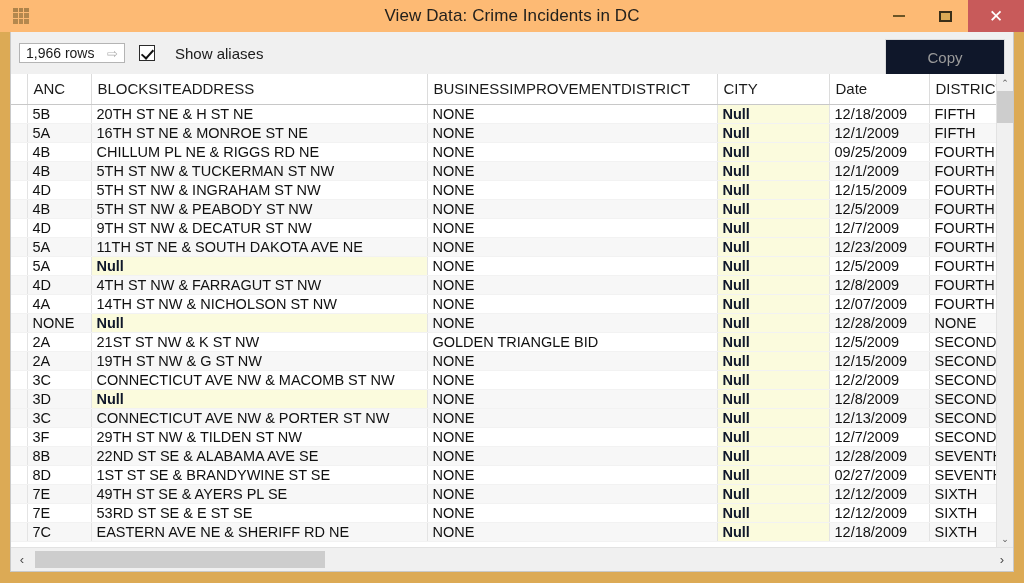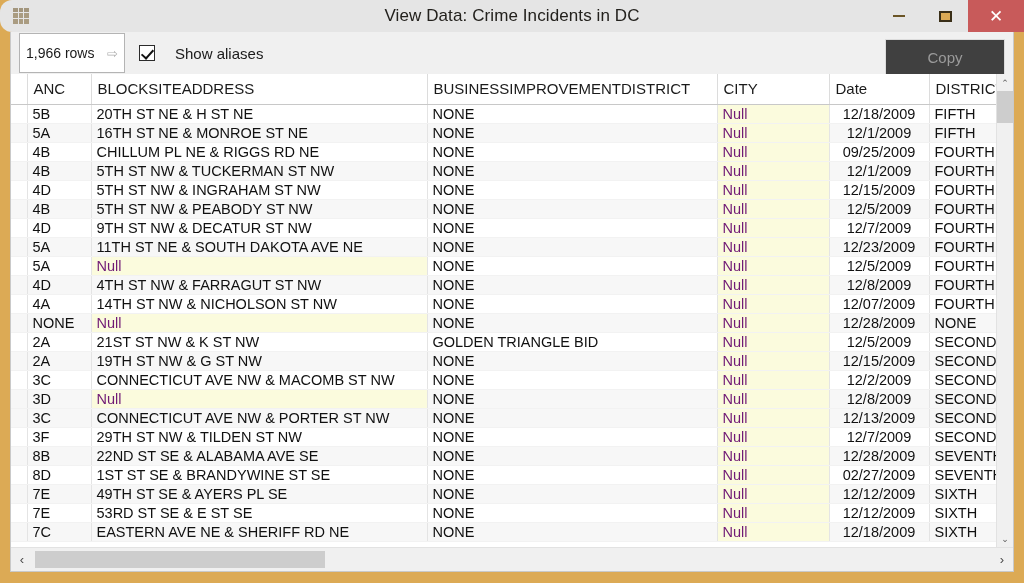--- a/index.html
+++ b/index.html
@@ -17,22 +17,21 @@
     background: #dcaa55;
     display: flex; flex-direction: column;
   }
 
   
   .titlebar {
     position: relative;
     height: 32px;
     flex: 0 0 32px;
     display: flex; align-items: center;
-    background: #e5e5e5;
-    border-radius: 12px;
+    background: #fdba74;
   }
   .app-icon {
     width: 16px; height: 16px;
     margin-left: 13px;
     display: grid;
     grid-template-columns: repeat(3, 1fr);
     grid-template-rows: 4px 1fr 1fr;
     gap: 1px;
     opacity: .55;
   }
@@ -65,21 +64,21 @@
     flex: 0 0 42px;
     margin: 0 10px;
     background: #f0f0f0;
     border-left: 1px solid #c9c9c9;
     border-right: 1px solid #c9c9c9;
     display: flex; align-items: center;
     padding: 0 8px;
     position: relative;
   }
   .rowcount {
-    height: 40px;
+    height: 20px;
     min-width: 106px;
     background: #fff;
     border: 1px solid #b4b4b4;
     display: flex; align-items: center;
     padding: 0 6px;
     font-size: 14px; color: #1a1a1a;
   }
   .rowcount .arrow { margin-left: auto; color: #b0b0b0; font-size: 13px; padding-left: 10px; }
   .alias-wrap { display: flex; align-items: center; margin-left: 14px; }
   .checkbox {
@@ -92,21 +91,21 @@
     content: "";
     position: absolute; left: 4px; top: 1px;
     width: 5px; height: 10px;
     border: solid #111; border-width: 0 2px 2px 0;
     transform: rotate(42deg);
   }
   .alias-label { margin-left: 20px; font-size: 15px; color: #1a1a1a; }
   .copy-btn {
     position: absolute; right: 8px; top: 7px;
     width: 120px; height: 36px;
-    background: #404040;
+    background: #0f172a;
     border: 1px solid #dcdcdc;
     color: #9b9b9b;
     font-size: 15px;
     display: flex; align-items: center; justify-content: center;
   }
 
   
   .gridwrap {
     flex: 1 1 auto;
     margin: 0 10px 0 10px;
@@ -148,22 +147,22 @@
     border-right: 1px solid #e4e4e4;
     border-bottom: 1px solid #f2f2f2;
     white-space: nowrap;
     overflow: hidden;
     line-height: 18px;
   }
   table.grid tr.odd td { background: #ffffff; }
   table.grid tr.even td { background: #f7f7f7; }
   td.gutter { padding: 0; border-right: 1px solid #dfdfdf; }
   td.c-anc { text-align: left; padding-right: 3px; }
-  td.c-date { text-align: center; padding-right: 6px; }
-  td.nullcell { background: #fbfbdd !important; color: #701a75; }
+  td.c-date { text-align: left; padding-right: 6px; }
+  td.nullcell { background: #fbfbdd !important; color: #0f172a; font-weight: bold; }
 
   
   col.w-gutter { width: 16px; }
   col.w-anc    { width: 64px; }
   col.w-addr   { width: 336px; }
   col.w-bid    { width: 290px; }
   col.w-city   { width: 112px; }
   col.w-date   { width: 100px; }
   col.w-dist   { width: 76px; }
 

